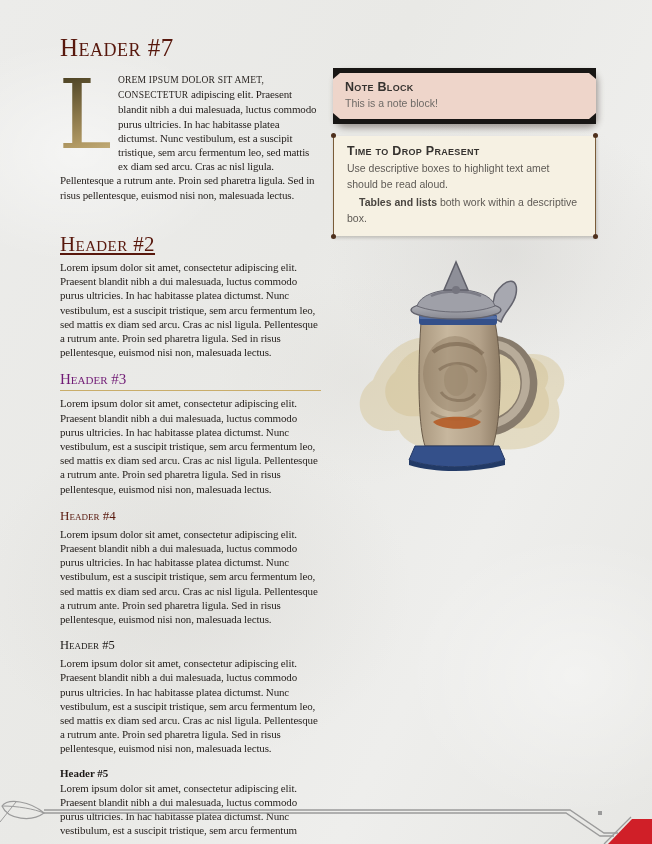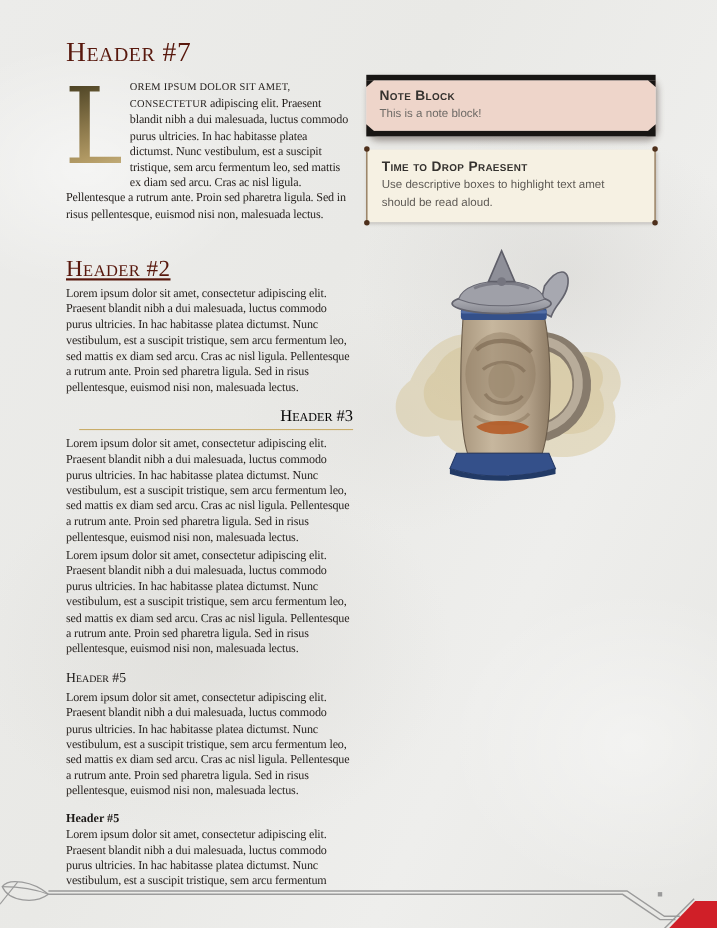--- a/index.html
+++ b/index.html
@@ -29,22 +29,22 @@
   h1,h2,h3,h4,h5,h6{margin:0;font-weight:normal;}
   .h1{
     font-variant:small-caps;font-size:25px;color:#58180d;
     letter-spacing:.5px;margin:0 0 10px 0;
   }
   .h2{
     font-variant:small-caps;font-size:21px;color:#58180d;
     letter-spacing:.4px;margin:10px 0 3px 0;text-decoration:underline;
   }
   .h3{
-    font-variant:small-caps;font-size:15px;color:#000000;
-    border-bottom:1.5px solid #c9ad6a;padding-bottom:2px;margin:12px 0 5px 12px;text-align:right;
+    font-variant:small-caps;font-size:15px;color:#701a75;
+    border-bottom:1.5px solid #c9ad6a;padding-bottom:2px;margin:12px 0 5px 0;
   }
   .h4{
     font-variant:small-caps;font-size:13px;color:#58180d;margin:12px 0 3px 0;
   }
   .h5{
     font-variant:small-caps;font-size:12.5px;color:#1d1a18;margin:12px 0 3px 0;
   }
   .h6{
     font-size:11px;font-weight:bold;color:#1d1a18;margin:11px 0 2px 0;
   }
@@ -109,20 +109,21 @@
     <h2 class="h2">Header #2</h2>
     <p class="body-text">Lorem ipsum dolor sit amet, consectetur adipiscing elit. Praesent blandit nibh a dui malesuada, luctus commodo purus ultricies. In hac habitasse platea dictumst. Nunc vestibulum, est a suscipit tristique, sem arcu fermentum leo, sed mattis ex diam sed arcu. Cras ac nisl ligula. Pellentesque a rutrum ante. Proin sed pharetra ligula. Sed in risus pellentesque, euismod nisi non, malesuada lectus.</p>
   </section>
 
   <section>
     <h3 class="h3">Header #3</h3>
     <p class="body-text">Lorem ipsum dolor sit amet, consectetur adipiscing elit. Praesent blandit nibh a dui malesuada, luctus commodo purus ultricies. In hac habitasse platea dictumst. Nunc vestibulum, est a suscipit tristique, sem arcu fermentum leo, sed mattis ex diam sed arcu. Cras ac nisl ligula. Pellentesque a rutrum ante. Proin sed pharetra ligula. Sed in risus pellentesque, euismod nisi non, malesuada lectus.</p>
   </section>
 
   <section>
+    <h4 class="h4">Header #4</h4>
     <p class="body-text">Lorem ipsum dolor sit amet, consectetur adipiscing elit. Praesent blandit nibh a dui malesuada, luctus commodo purus ultricies. In hac habitasse platea dictumst. Nunc vestibulum, est a suscipit tristique, sem arcu fermentum leo, sed mattis ex diam sed arcu. Cras ac nisl ligula. Pellentesque a rutrum ante. Proin sed pharetra ligula. Sed in risus pellentesque, euismod nisi non, malesuada lectus.</p>
   </section>
 
   <section>
     <h5 class="h5">Header #5</h5>
     <p class="body-text">Lorem ipsum dolor sit amet, consectetur adipiscing elit. Praesent blandit nibh a dui malesuada, luctus commodo purus ultricies. In hac habitasse platea dictumst. Nunc vestibulum, est a suscipit tristique, sem arcu fermentum leo, sed mattis ex diam sed arcu. Cras ac nisl ligula. Pellentesque a rutrum ante. Proin sed pharetra ligula. Sed in risus pellentesque, euismod nisi non, malesuada lectus.</p>
   </section>
 
   <section>
     <h6 class="h6">Header #5</h6>
@@ -141,20 +142,21 @@
     <div class="ribbon ribbon-bottom"></div>
   </div>
 
   <div class="desc">
     <span class="dot dot-tl"></span>
     <span class="dot dot-tr"></span>
     <span class="dot dot-bl"></span>
     <span class="dot dot-br"></span>
     <div class="box-title">Time to Drop Praesent</div>
     <div class="box-text">Use descriptive boxes to highlight text amet should be read aloud.</div>
+    <div class="box-text desc-indent"><span class="desc-bold">Tables and lists</span><span> both work within a descriptive box.</span></div>
   </div>
 
   <div class="stein-wrap">
     <svg width="250" height="228" viewBox="0 0 250 228">
       <defs>
         <linearGradient id="bodyGrad" x1="0" y1="0" x2="1" y2="0">
           <stop offset="0" stop-color="#a9977e"></stop>
           <stop offset="0.35" stop-color="#c7b79e"></stop>
           <stop offset="0.75" stop-color="#b3a189"></stop>
           <stop offset="1" stop-color="#8f7d66"></stop>

